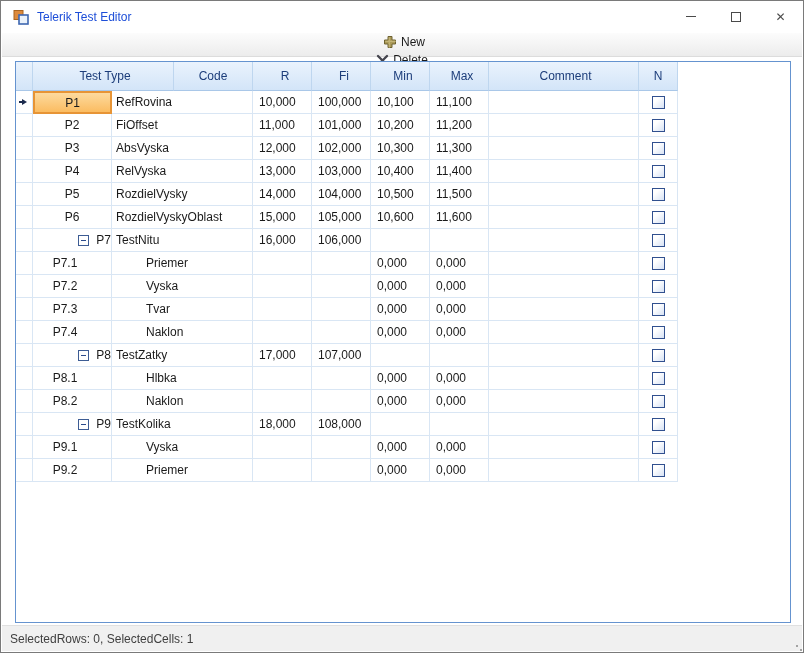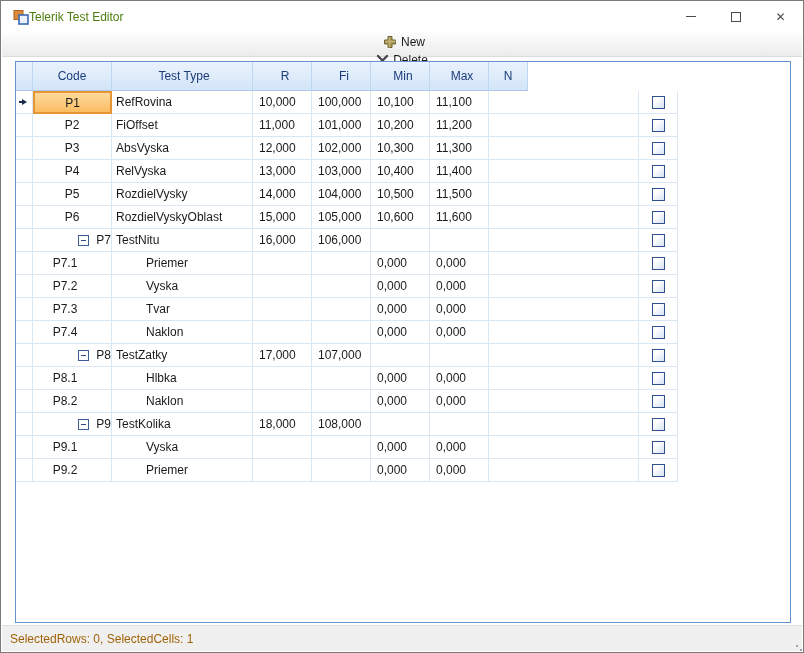--- a/index.html
+++ b/index.html
@@ -4,21 +4,21 @@
 <style>
   * { margin:0; padding:0; box-sizing:border-box; }
   html,body { background:#d9d9d9; font-family:"Liberation Sans","DejaVu Sans",sans-serif; }
   .window {
     position:relative; width:804px; height:653px; background:#fff;
     border:1px solid #7a7a7a; overflow:hidden;
   }
   
   .titlebar { position:absolute; top:0; left:0; right:0; height:32px; background:#fff; display:flex; align-items:center; }
   .app-icon { margin-left:12px; width:16px; height:16px; flex:0 0 auto; }
-  .title-text { font-size:12px; color:#4d7c0f; }
+  .title-text { margin-left:8px; font-size:12px; color:#1d4ed8; }
   .win-buttons { position:absolute; right:0; top:0; height:31px; display:flex; }
   .win-btn { width:45px; height:31px; display:flex; align-items:center; justify-content:center; color:#4a4a4a; font-size:12px; }
   .glyph-min { width:10px; height:1px; background:#4a4a4a; }
   .glyph-max { width:10px; height:10px; border:1px solid #4a4a4a; }
   
   .toolbar {
     position:absolute; top:32px; left:1px; right:1px; height:24px;
     background:linear-gradient(#fcfcfc,#ececec); border-bottom:1px solid #dcdcdc;
     display:flex; align-items:center;flex-direction:column;
   }
@@ -68,21 +68,21 @@
     background:linear-gradient(#fdda9e,#fbbc61);
   }
   .checkbox {
     width:13px; height:13px; border:1px solid #31508f;
     background:linear-gradient(135deg,#ffffff 30%,#d7e2f4);
   }
   
   .statusbar {
     position:absolute; left:1px; right:1px; bottom:1px; height:26px;
     background:#f0f0f0; border-top:1px solid #e0e0e0;
-    display:flex; align-items:center; font-size:12px; color:#a16207; padding-left:8px;
+    display:flex; align-items:center; font-size:12px; color:#404040; padding-left:8px;
   }
   .resize-grip {
     position:absolute; right:4px; bottom:4px; width:2px; height:2px; background:#a3a3a3;
     box-shadow: 8px 8px 0 #a3a3a3, 8px 4px 0 #a3a3a3, 8px 0 0 #a3a3a3,
                 4px 8px 0 #a3a3a3, 4px 4px 0 #a3a3a3, 0 8px 0 #a3a3a3;
   }
 </style>
 </head>
 <body>
 
@@ -140,26 +140,27 @@
         <path d="M4.5 11 A4 4 0 0 0 11.5 9.5" stroke="#d29a1e" stroke-width="1.7" fill="none"></path>
         <polygon points="12.8,11.5 9.8,9.8 12.5,7.7" fill="#d29a1e"></polygon>
       </svg>
       <span>Refresh</span>
     </div>
   </div>
 
   <div class="grid">
     <div class="grid-header">
       <div class="h rowhdr"></div>
+      <div class="h type">Test Type</div>
       <div class="h code">Code</div>
-      <div class="h type">Test Type</div>
       <div class="h num">R</div>
       <div class="h num">Fi</div>
       <div class="h num">Min</div>
       <div class="h num">Max</div>
+      <div class="h comment">Comment</div>
       <div class="h ncol">N</div>
     </div>
     <div>
         <div class="grid-row kind-normal selected">
     <div class="c rowhdr">
             <span class="row-arrow"></span>
           </div>
     <div class="c code">
 
       <span>P1</span>

